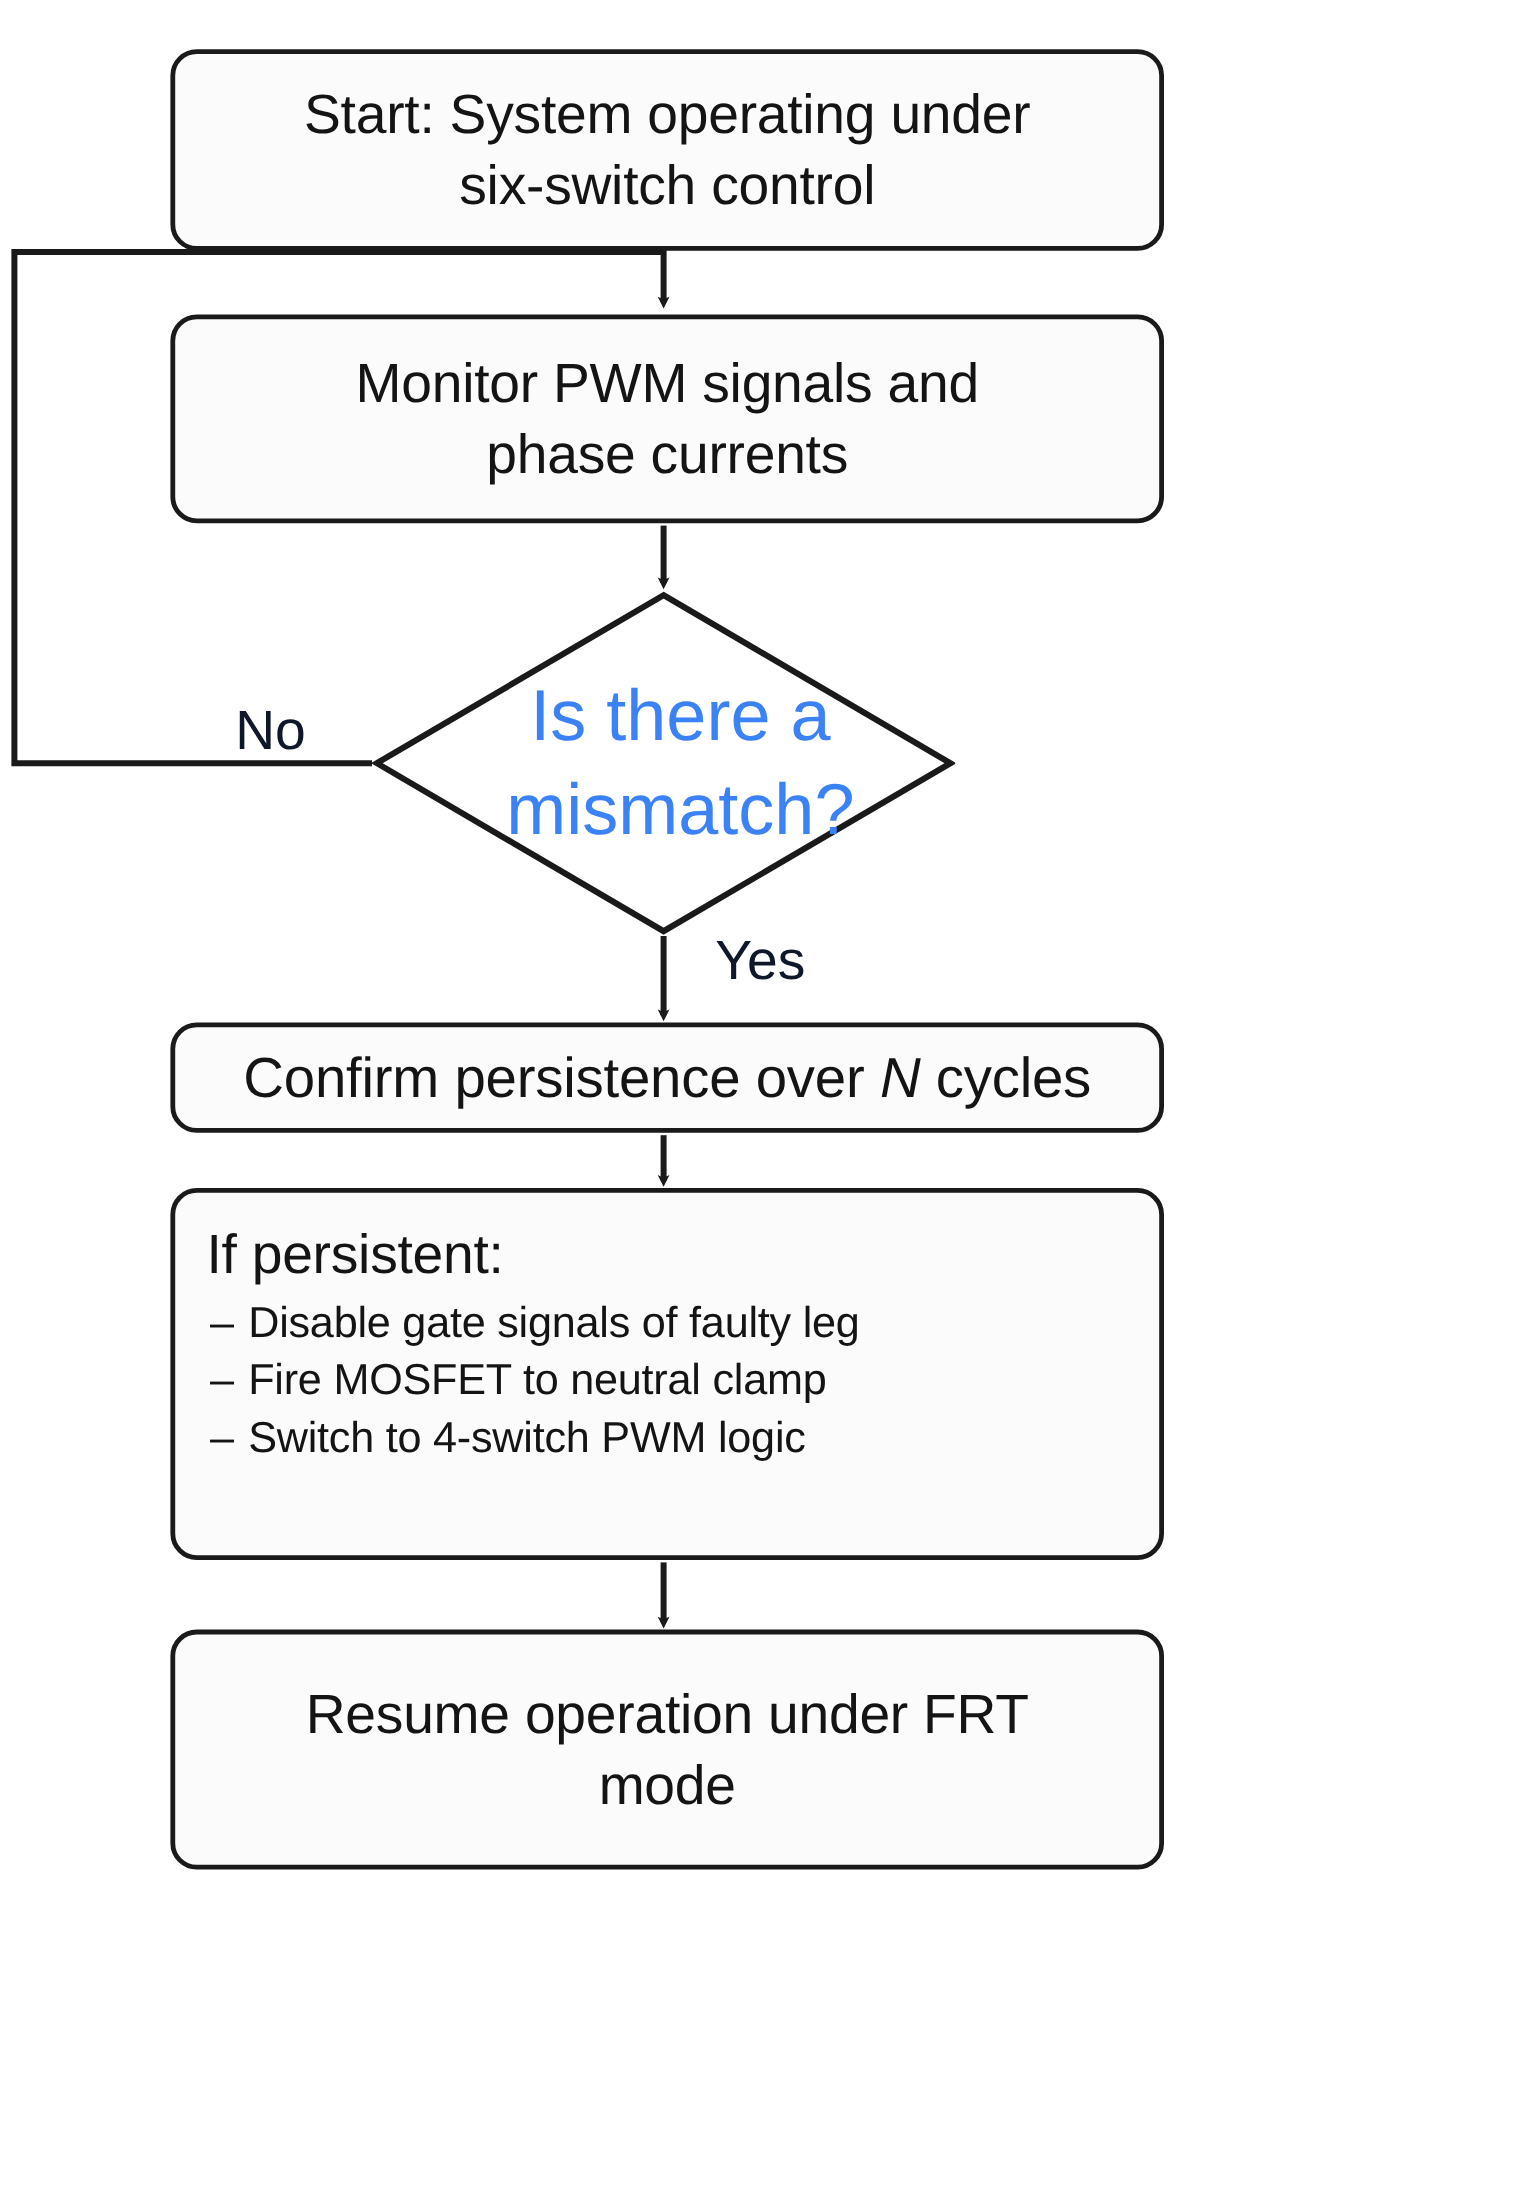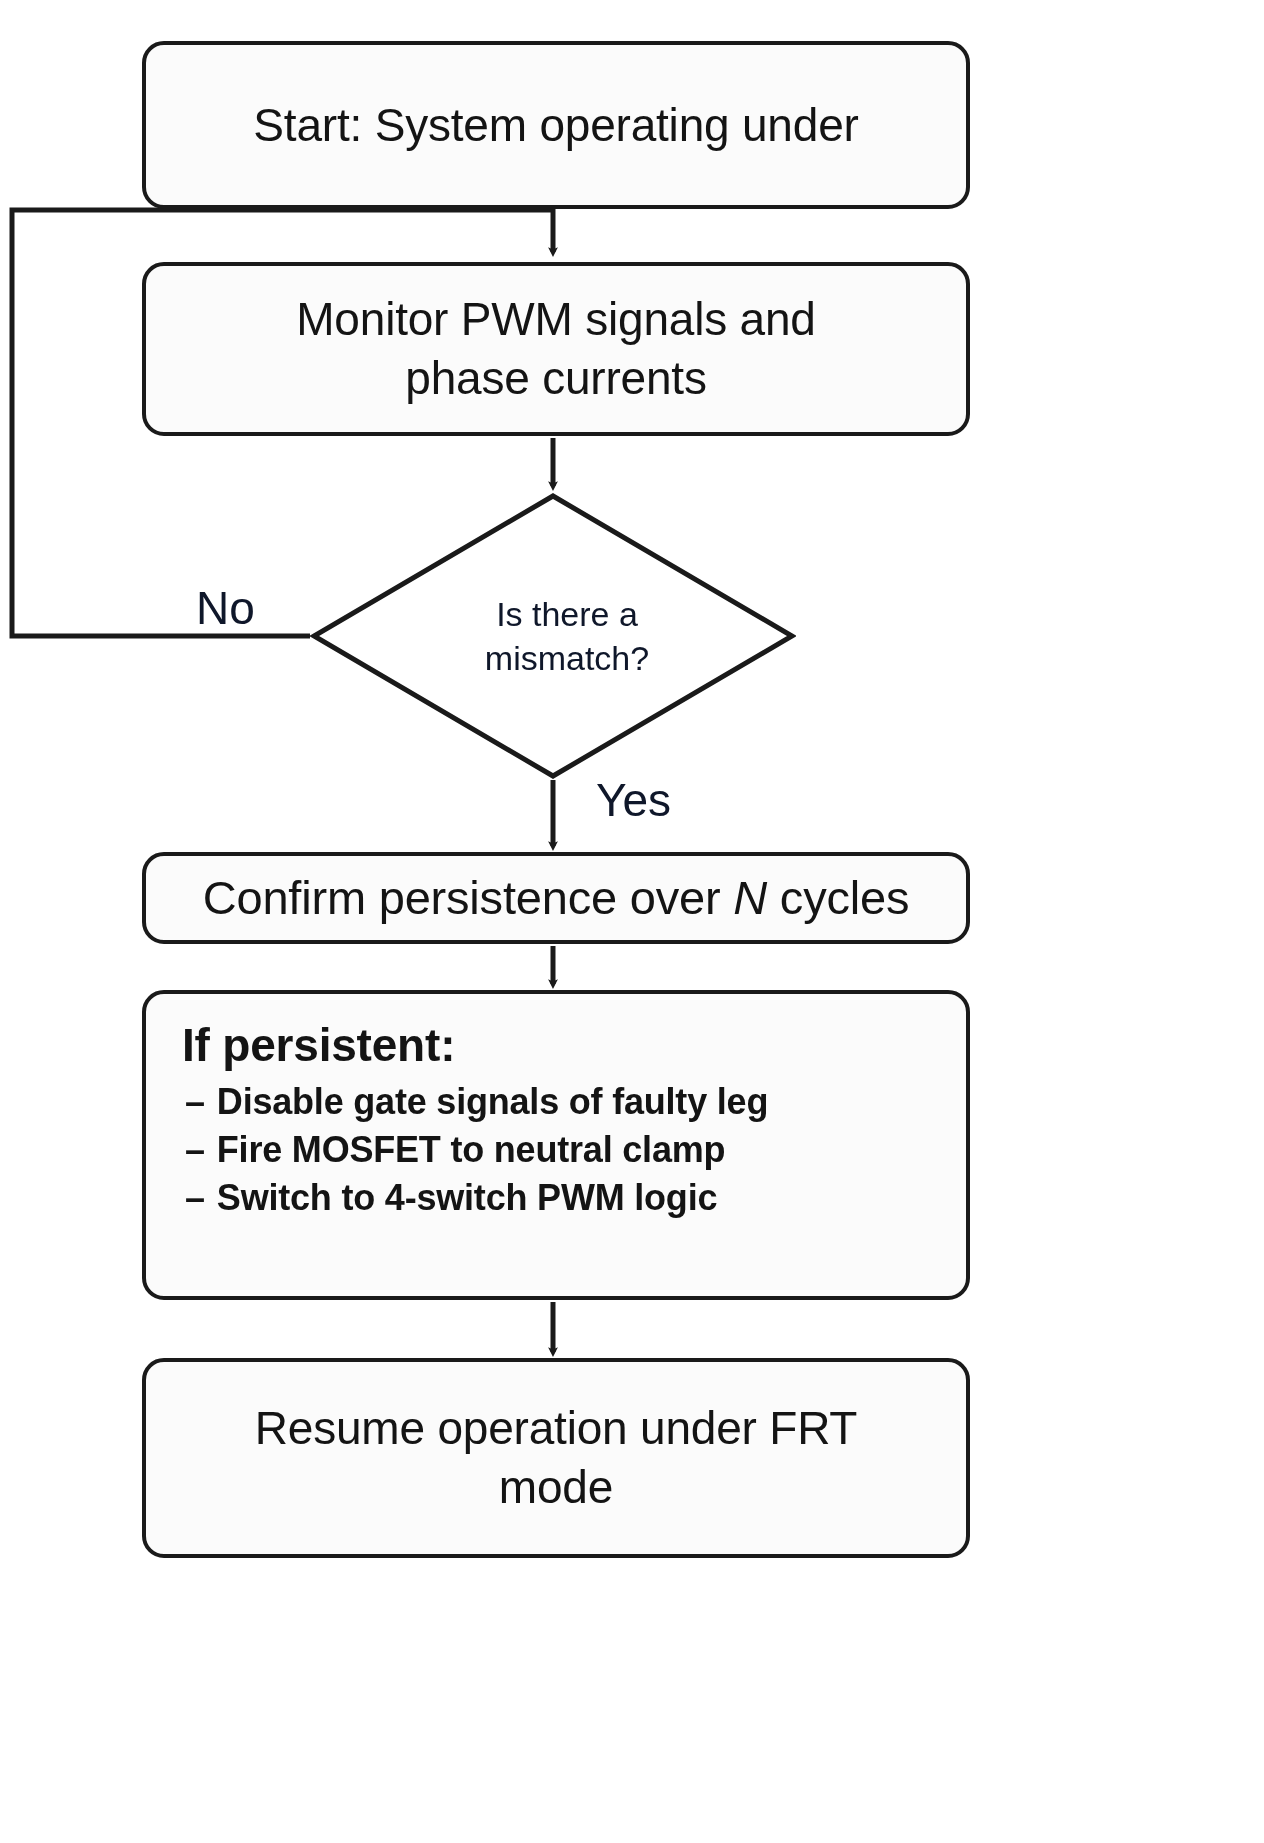--- a/index.html
+++ b/index.html
@@ -41,22 +41,21 @@
     line-height: 1.28;
     font-size: 46px;
     letter-spacing: -0.2px;
     color: #141414;
     padding: 6px 20px;
   }
   .node-box.left-align {
     align-items: flex-start;
     justify-content: flex-start;
     text-align: left;
-    padding: 24px 34px;
-    font-weight: bold;
+    padding: 24px 24px;
   }
 
   #box-start   { left: 142px; top: 10px;   width: 828px; height: 168px; margin-top: 31px; }
   #box-monitor { left: 142px; top: 262px;  width: 828px; height: 174px; }
   #box-confirm { left: 142px; top: 852px;  width: 828px; height: 92px;  font-size: 47px; }
   #box-actions { left: 142px; top: 990px;  width: 828px; height: 310px; }
   #box-resume  { left: 142px; top: 1358px; width: 828px; height: 200px; }
 
   .box-text { display: block; width: 100%; }
 
@@ -91,23 +90,23 @@
   #decision-label {
     position: absolute;
     left: 0;
     top: 0;
     width: 486px;
     height: 288px;
     display: flex;
     align-items: center;
     justify-content: center;
     text-align: center;
-    font-size: 34px;
+    font-size: 60px;
     line-height: 1.3;
-    color: #0f172a;
+    color: #3b82f6;
     padding-left: 28px;
     box-sizing: border-box;
   }
 
   
   .edge-label {
     position: absolute;
     font-size: 46px;
     line-height: 1.26;
     color: #0f172a;
@@ -140,20 +139,21 @@
     <line x1="553" y1="780" x2="553" y2="846" stroke="#1a1a1a" stroke-width="5" marker-end="url(#arrow)"></line>
 
     <line x1="553" y1="946" x2="553" y2="984" stroke="#1a1a1a" stroke-width="5" marker-end="url(#arrow)"></line>
 
     <line x1="553" y1="1302" x2="553" y2="1352" stroke="#1a1a1a" stroke-width="5" marker-end="url(#arrow)"></line>
   </svg>
 
   <div id="box-start" class="node-box">
     <span class="box-text">
       <span>Start: System operating under</span><br>
+      <span>six-switch control</span>
     </span>
   </div>
 
   <div id="box-monitor" class="node-box">
     <span class="box-text">
       <span>Monitor PWM signals and</span><br>
       <span>phase currents</span>
     </span>
   </div>
 

